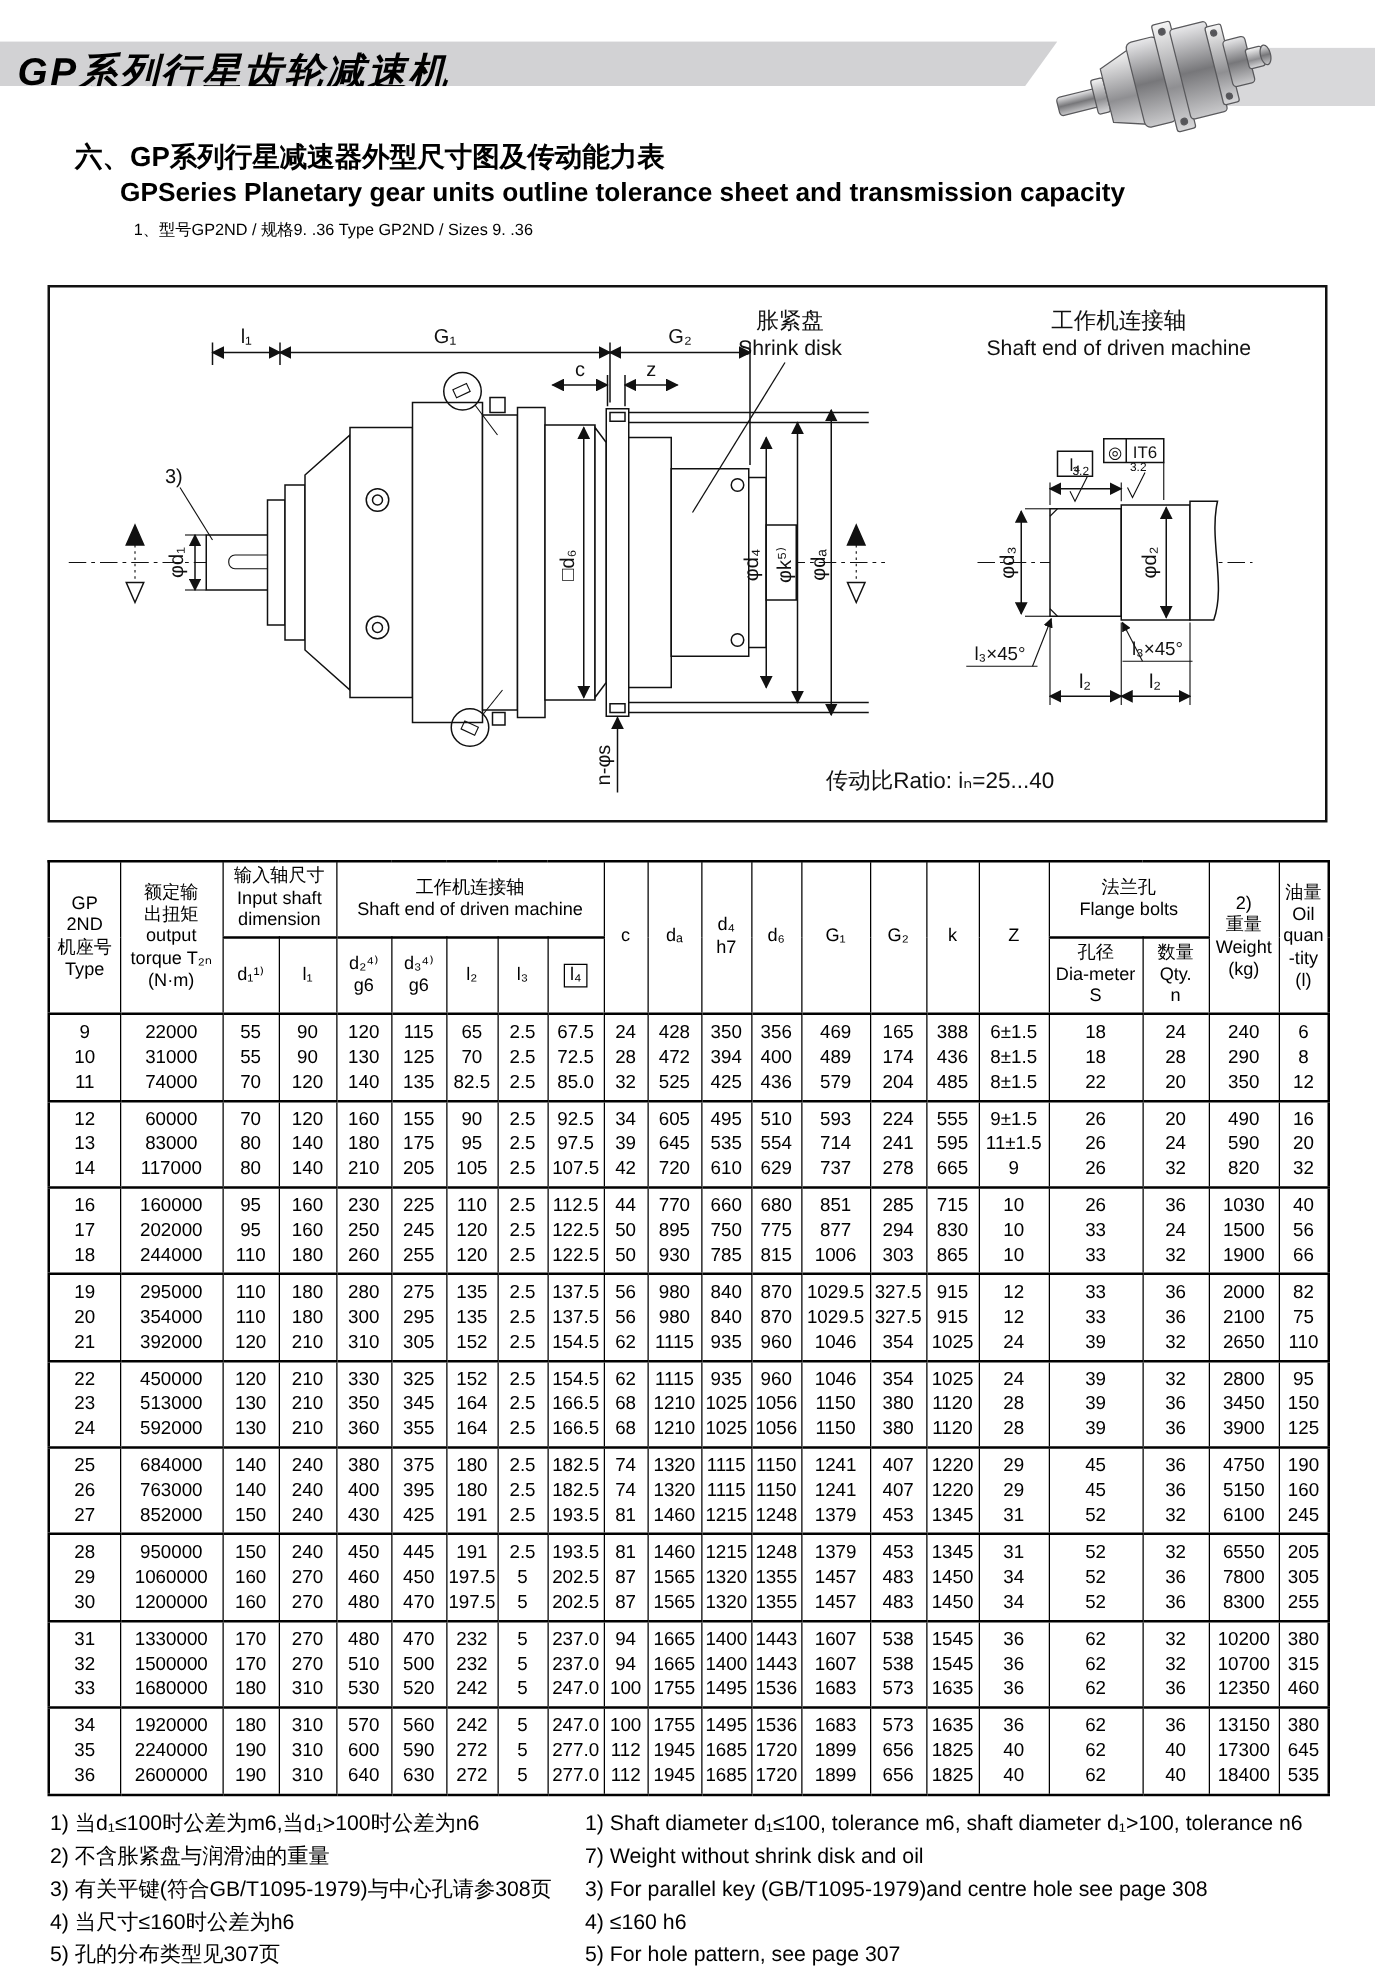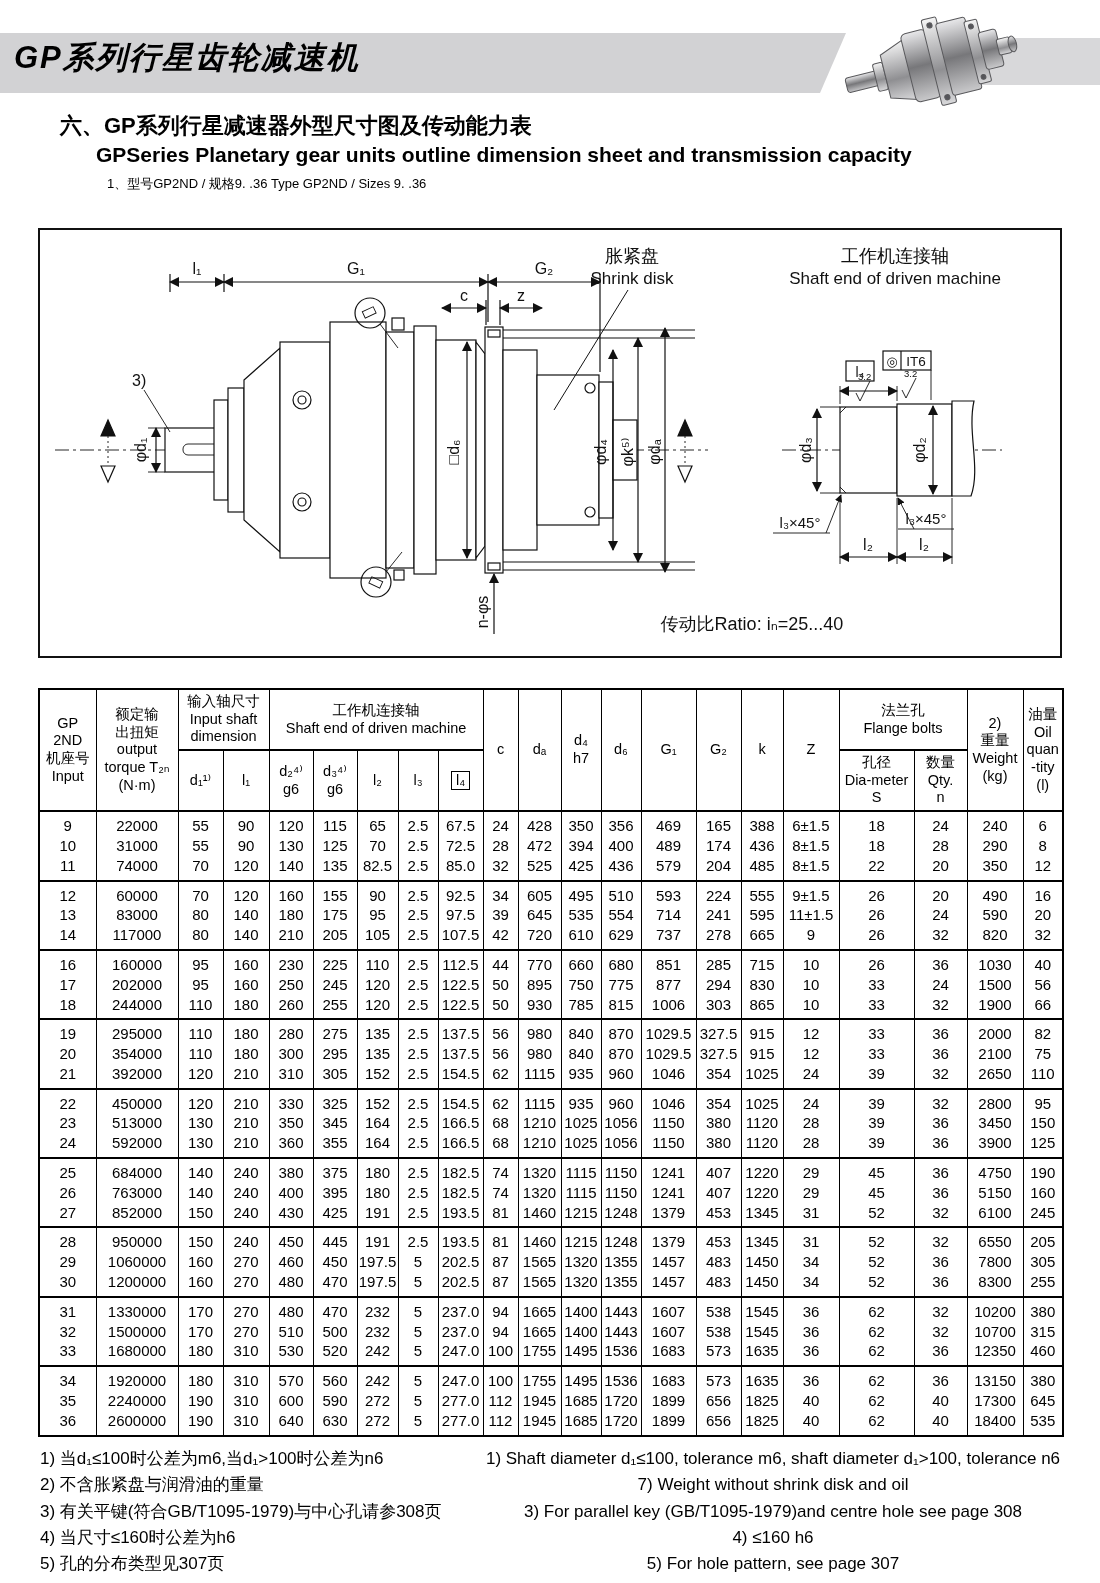--- a/index.html
+++ b/index.html
@@ -1,20 +1,20 @@
 <!DOCTYPE html>
 <html><head>
 <meta charset="utf-8">
 <style>
   html,body{margin:0;padding:0;background:#fff;}
   body{width:1100px;height:1583px;font-family:"Liberation Sans","DejaVu Sans",sans-serif;color:#000;}
   .page{position:relative;width:1100px;height:1583px;overflow:hidden;background:#fff;}
 
   
-  .band{position:absolute;left:0;top:33px;width:846px;height:60px;background:#d2d2d4;
+  .band{position:absolute;left:0;top:33px;width:846px;height:36px;background:#d2d2d4;
         clip-path:polygon(0 0,100% 0,calc(100% - 26px) 100%,0 100%);}
   .band h1{margin:0;padding:4px 0 0 14px;font-size:31px;font-style:italic;font-weight:bold;letter-spacing:2px;}
   .band-right{position:absolute;left:962px;top:38px;width:138px;height:47px;background:#d8d8da;
         clip-path:polygon(34% 0,100% 0,100% 100%,0 100%);}
   .gear-img{position:absolute;left:838px;top:2px;width:196px;height:120px;}
 
   
   .sec{position:absolute;left:60px;top:111px;width:1010px;}
   .sec .zh{font-size:22px;font-weight:bold;}
   .sec .en{font-size:21px;font-weight:bold;padding-left:36px;margin-top:2px;}
@@ -31,21 +31,21 @@
   table.spec th,table.spec td{border:1px solid #000;text-align:center;vertical-align:middle;
              white-space:pre-line;padding:1px 0;font-weight:normal;}
   table.spec thead th{font-size:14.5px;line-height:1.22;padding:3px 0;border-bottom-width:2px;}
   table.spec tbody td{font-size:15px;line-height:1.32;padding:4px 0;border-top-width:2px;border-bottom-width:2px;}
   .boxed{display:inline-block;border:1px solid #000;padding:0 4px;line-height:1.2;}
 
   
   .fn{position:absolute;top:1446px;font-size:17px;line-height:1.55;}
   .fn div{white-space:nowrap;}
   .fn-zh{left:40px;width:425px;}
-  .fn-en{left:468px;width:610px;text-align:center;}
+  .fn-en{left:468px;width:610px;}
 </style>
 </head>
 <body>
 
 <div class="page">
 
   <div class="band">
     <h1>GP系列行星齿轮减速机</h1>
   </div>
   <div class="band-right"></div>
@@ -77,21 +77,21 @@
       <circle cx="141" cy="34" r="2.4" fill="#55555a"></circle>
         <circle cx="141" cy="86" r="2.4" fill="#55555a"></circle>
       <rect x="146" y="42" width="18" height="38" rx="3" fill="url(#gm2)"></rect>
       <rect x="162" y="53" width="13" height="16" rx="2" fill="url(#gm)"></rect>
       <ellipse cx="177" cy="61" rx="4" ry="8" fill="url(#gm2)"></ellipse>
     </g>
   </svg>
 
   <div class="sec">
     <div class="zh">六、GP系列行星减速器外型尺寸图及传动能力表</div>
-    <div class="en">GPSeries Planetary gear units outline dimension sheet and transmission capacity</div>
+    <div class="en">GPSeries Planetary gear units outline tolerance sheet and transmission capacity</div>
     <div class="sub">1、型号GP2ND / 规格9. .36    Type GP2ND / Sizes 9. .36</div>
   </div>
 
   <div class="dbox">
     <svg width="1020" height="426" viewBox="0 0 1020 426">
       <defs>
         <marker id="ar" viewBox="0 0 10 10" refX="9" refY="5" markerWidth="8.5" markerHeight="8.5" orient="auto-start-reverse">
           <path d="M0,0L10,5L0,10z" fill="#111"></path>
         </marker>
       </defs>
@@ -269,21 +269,21 @@
         <col style="width:75px">
         <col style="width:53px">
         <col style="width:56px">
       <col style="width:40px">
     </colgroup>
     <thead>
       <tr>
         <th rowspan="2">GP
 2ND
 机座号
-Input</th>
+Type</th>
         <th rowspan="2">额定输
 出扭矩
 output
 torque T₂ₙ
 (N·m)</th>
         <th colspan="2">输入轴尺寸
 Input shaft
 dimension</th>
         <th colspan="5">工作机连接轴
 Shaft end of driven machine</th>

